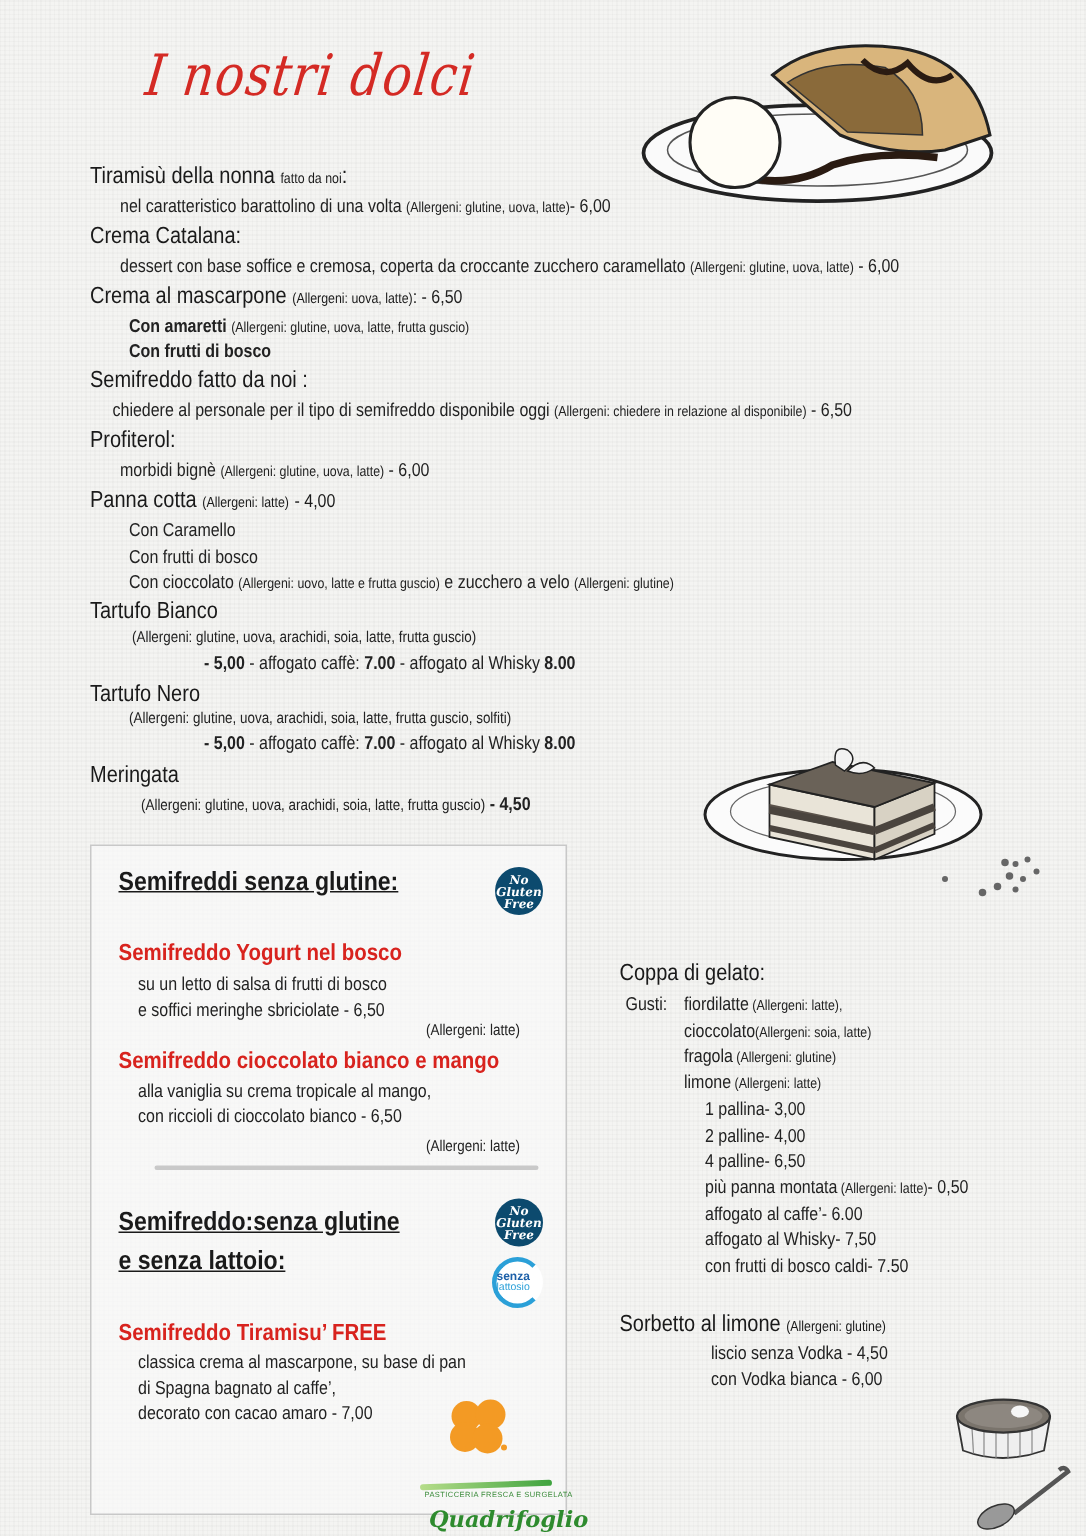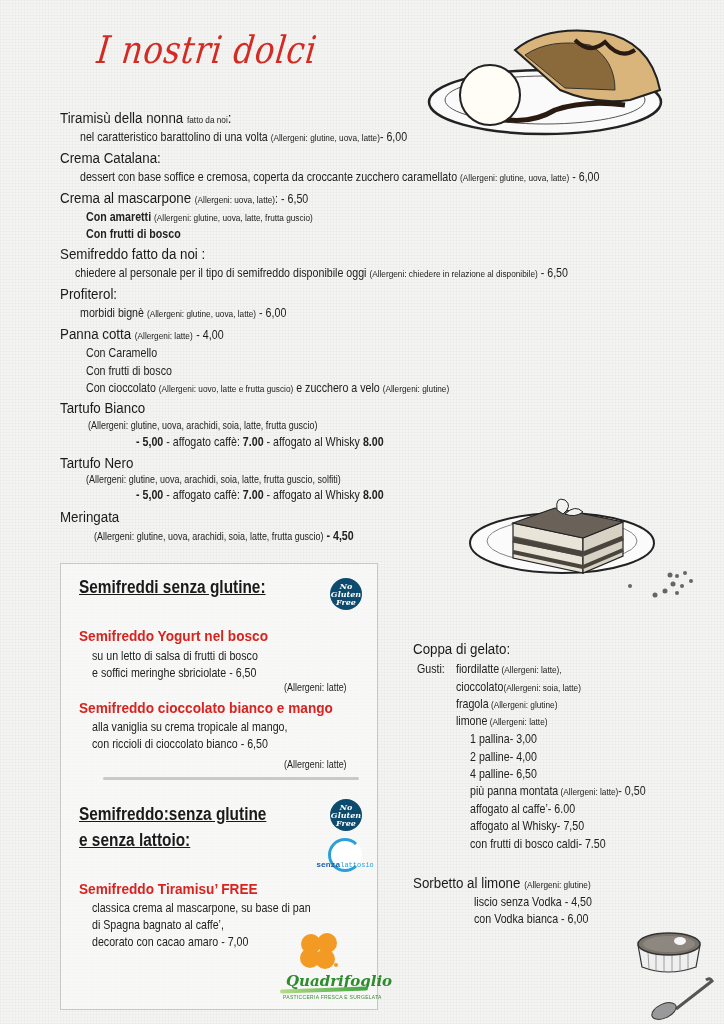--- a/index.html
+++ b/index.html
@@ -39,26 +39,26 @@
   .badge {
     position: absolute; width: 32px; height: 32px; border-radius: 50%;
     background: #0c4a6e; color: #fff; font-size: 8px; font-weight: bold;
     display: flex; align-items: center; justify-content: center; text-align: center; line-height: 8px;
     font-family: "DejaVu Serif", serif; font-style: italic;
   }
   .badge-lat {
     position: absolute; width: 34px; height: 34px; border-radius: 50%;
     border: 3px solid #2ba0d8; border-right-color: transparent;
     background: #fff; color: #1c5fa8; font-size: 8px; font-weight: bold;
-    display: flex; flex-direction: row; align-items: flex-end; justify-content: center; line-height: 8px; font-family: Liberation Mono, monospace;
+    display: flex; flex-direction: column; align-items: flex-start; justify-content: center; line-height: 8px;
   }
   .badge-lat span:last-child { color: #2ba0d8; font-weight: normal; font-size: 7px; }
   .logo-flower { position: absolute; left: 298px; top: 932px; width: 42px; height: 40px; }
   .logo-text {
-    position: absolute; left: 286px; top: 972px; font-family: "DejaVu Serif", serif; font-style: italic; font-weight: bold;
+    position: absolute; left: 286px; top: 1004px; font-family: "DejaVu Serif", serif; font-style: italic; font-weight: bold;
     font-size: 15px; color: #2e8b2e; white-space: nowrap;
   }
   .logo-swoosh { position: absolute; left: 280px; top: 988px; width: 88px; height: 4px; background: linear-gradient(90deg, #b6dd8a, #3fa33f); border-radius: 3px; transform: rotate(-2deg); }
   .logo-sub { position: absolute; left: 283px; top: 994px; font-size: 5px; color: #3a8b3a; white-space: nowrap; letter-spacing: 0.3px; }
   svg.illus { position: absolute; }
 </style>
 </head>
 <body>
 
 <div class="abs title">I nostri dolci</div>

